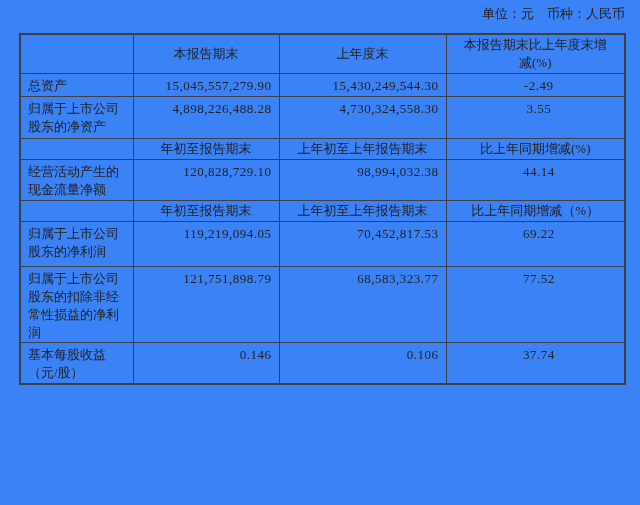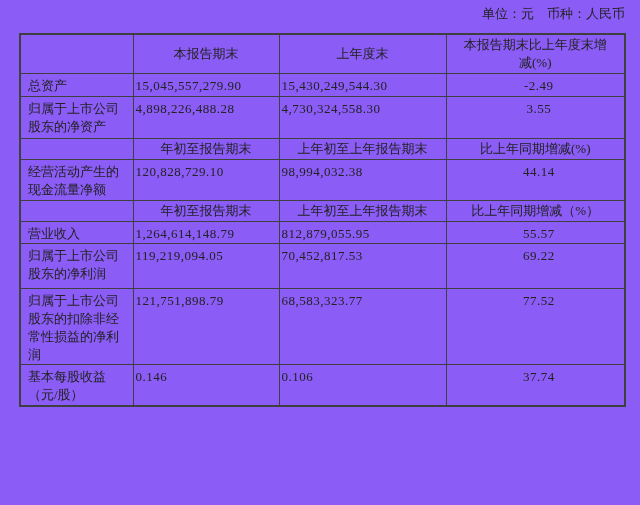--- a/index.html
+++ b/index.html
@@ -4,21 +4,21 @@
 <style>
   html, body {
     margin: 0;
     padding: 0;
     background: #ffffff;
   }
   .page {
     position: relative;
     width: 640px;
     height: 505px;
-    background: #8b5cf6;
+    background: #3b82f6;
     font-family: "Liberation Serif", "DejaVu Serif", serif;
     color: #222222;
     overflow: hidden;
   }
   .unit-line {
     position: absolute;
     top: 5px;
     right: 15px;
     font-size: 13px;
     line-height: 18px;
@@ -50,21 +50,21 @@
   
   td.lbl {
     text-align: left;
     vertical-align: top;
     white-space: pre-line;
     padding: 3px 4px 0 7px;
     margin-left: 9px;
   }
   
   td.num {
-    text-align: left;
+    text-align: right;
     vertical-align: top;
     padding: 3px 7px 0 2px;
     letter-spacing: 0.5px;
     white-space: nowrap;
   }
   td.chg {
     text-align: center;
     vertical-align: top;
     padding: 3px 5px 0 12px;
     letter-spacing: 0.5px;
@@ -125,26 +125,20 @@
         <td class="chg">44.14</td>
       </tr>
 
       <tr style="height:18px">
         <td class="hc"></td>
         <td class="hc">年初至报告期末</td>
         <td class="hc">上年初至上年报告期末</td>
         <td class="hc">比上年同期增减（%）</td>
       </tr>
 
-      <tr style="height:21px">
-        <td class="lbl">营业收入</td>
-        <td class="num">1,264,614,148.79</td>
-        <td class="num">812,879,055.95</td>
-        <td class="chg">55.57</td>
-      </tr>
 
       <tr style="height:45px">
         <td class="lbl">归属于上市公司
 股东的净利润</td>
         <td class="num">119,219,094.05</td>
         <td class="num">70,452,817.53</td>
         <td class="chg">69.22</td>
       </tr>
 
       <tr style="height:71px">

